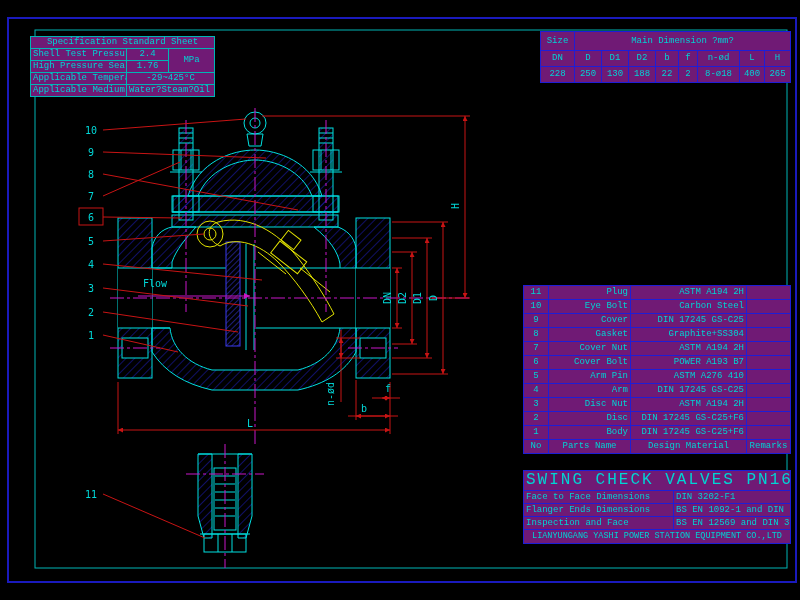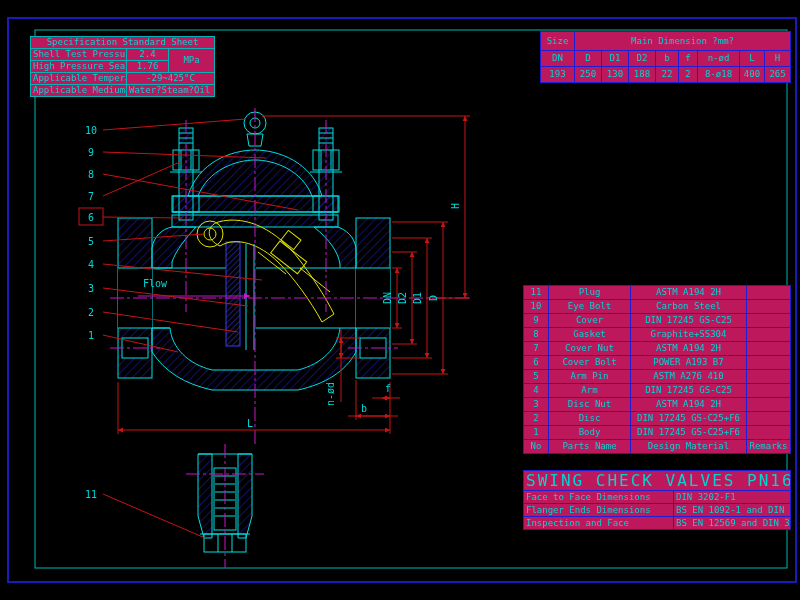--- a/index.html
+++ b/index.html
@@ -1,26 +1,26 @@
 <!DOCTYPE html>
 <html><head>
 <meta charset="utf-8">
 <style>
   html,body{margin:0;padding:0;background:#000;}
   body{width:800px;height:600px;position:relative;overflow:hidden;
        font-family:"DejaVu Sans Mono","Liberation Mono",monospace;color:#00d4d4;}
   svg{position:absolute;left:0;top:0;}
   svg text{fill:#00d8d8;font-family:"DejaVu Sans Mono","Liberation Mono",monospace;font-size:10px;}
-  table{border-collapse:collapse;position:absolute;background:#be185d;table-layout:fixed;}
+  table{border-collapse:collapse;position:absolute;background:#701a75;table-layout:fixed;font-family:Liberation Mono, monospace;}
   td{border:1px solid #1e1ed6;font-size:9px;line-height:11px;padding:0 2px;
      white-space:nowrap;overflow:hidden;color:#00d4d4;}
   .spec-table td{border-color:#00b5b5;}
   .t-title{text-align:center;}
   .c-center{text-align:center;}
-  .c-left{text-align:center;}
+  .c-left{text-align:right;}
   .parts-table td{height:13px;}
   .size-table td{height:15px;text-align:center;}
   .size-table .r1 td{height:18px;}
   .tb-title{height:19px;text-align:center;font-size:16px;letter-spacing:2px;}
   .tb-row td{height:12px;}
   .tb-company{height:13px;text-align:center;font-size:8.5px;letter-spacing:0;}
 </style>
 </head>
 <body>
 
@@ -287,21 +287,21 @@
         <td>D</td>
         <td>D1</td>
         <td>D2</td>
         <td>b</td>
         <td>f</td>
         <td>n-ød</td>
         <td>L</td>
         <td>H</td>
       </tr>
   <tr>
-        <td>193</td>
+        <td>228</td>
         <td>250</td>
         <td>130</td>
         <td>188</td>
         <td>22</td>
         <td>2</td>
         <td>8-ø18</td>
         <td>400</td>
         <td>265</td>
       </tr>
 </tbody>
@@ -406,14 +406,17 @@
     <td>DIN 3202-F1</td>
   </tr>
   <tr class="tb-row">
     <td>Flanger Ends Dimensions</td>
     <td>BS EN 1092-1 and DIN 2543</td>
   </tr>
   <tr class="tb-row">
     <td>Inspection and Face</td>
     <td>BS EN 12569 and DIN 3230</td>
   </tr>
+  <tr>
+        <td colspan="2" class="tb-company">LIANYUNGANG YASHI POWER STATION EQUIPMENT CO.,LTD</td>
+      </tr>
 </tbody>
   </table>
 
 </body></html>

